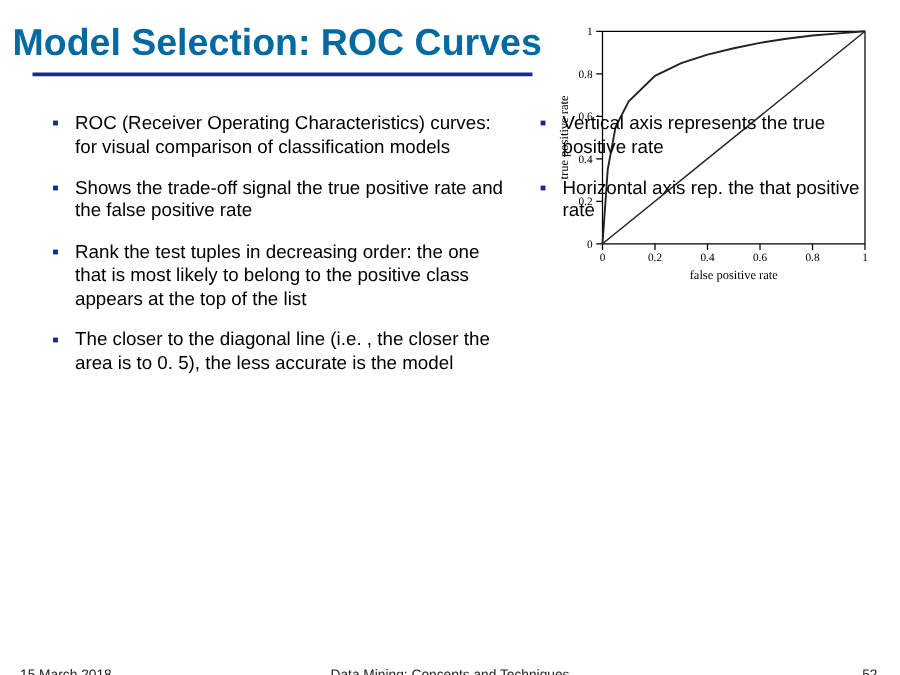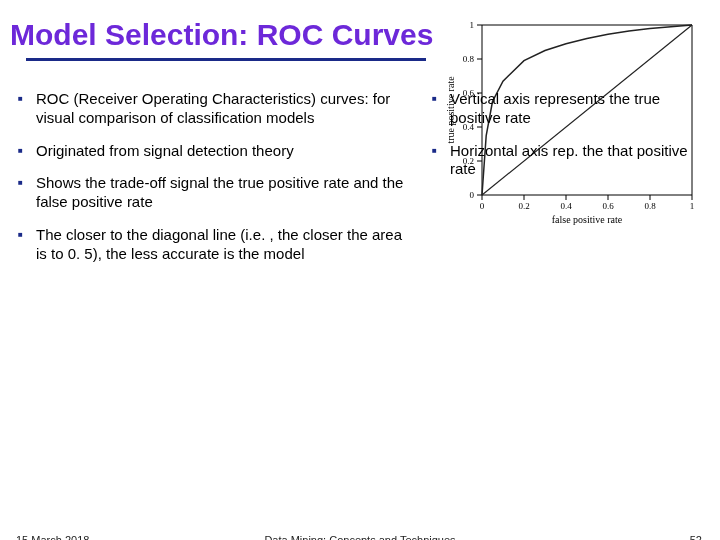--- a/index.html
+++ b/index.html
@@ -17,40 +17,40 @@
   .slide {
     width: 720px;
     height: 540px;
     position: relative;
     box-sizing: border-box;
   }
   .title {
     font-family: "Arial Black", Arial, sans-serif;
     font-weight: 900;
     font-size: 30px;
-    color: #6d28d9;
+    color: #0369a1;
     padding: 18px 0 2px 10px;
   }
   .title-underline {
     margin: 4px 0 0 26px;
     width: 400px;
     height: 3px;
     background: #1a2a88;
   }
   .content {
     position: absolute;
     top: 90px;
     left: 0;
     right: 0;
     bottom: 30px;
     display: flex;
   }
   .left-col {
     width: 420px;
-    padding: 0 12px 0 12px;
+    padding: 0 12px 0 36px;
     box-sizing: border-box;
   }
   .right-col {
     flex: 1;
     padding: 0 10px 0 6px;
     box-sizing: border-box;
     position: relative;
   }
   ul.bullets {
     list-style: none;
@@ -110,22 +110,22 @@
 <body>
 <div class="slide">
 
 <div class="title">Model Selection: ROC Curves</div>
 <div class="title-underline"></div>
 
 <div class="content">
   <div class="left-col">
     <ul class="bullets">
       <li>ROC (Receiver Operating Characteristics) curves: for visual comparison of classification models</li>
-      <li>Originated from signal detection theory</li>
       <li>Shows the trade-off signal the true positive rate and the false positive rate</li>
+      <li>Rank the test tuples in decreasing order: the one that is most likely to belong to the positive class appears at the top of the list</li>
       <li>The closer to the diagonal line (i.e. , the closer the area is to 0. 5), the less accurate is the model</li>
     </ul>
   </div>
 
   <div class="right-col">
 
     <div class="chart">
       <svg width="270" height="225" viewBox="0 0 270 225">
         <g>
 

